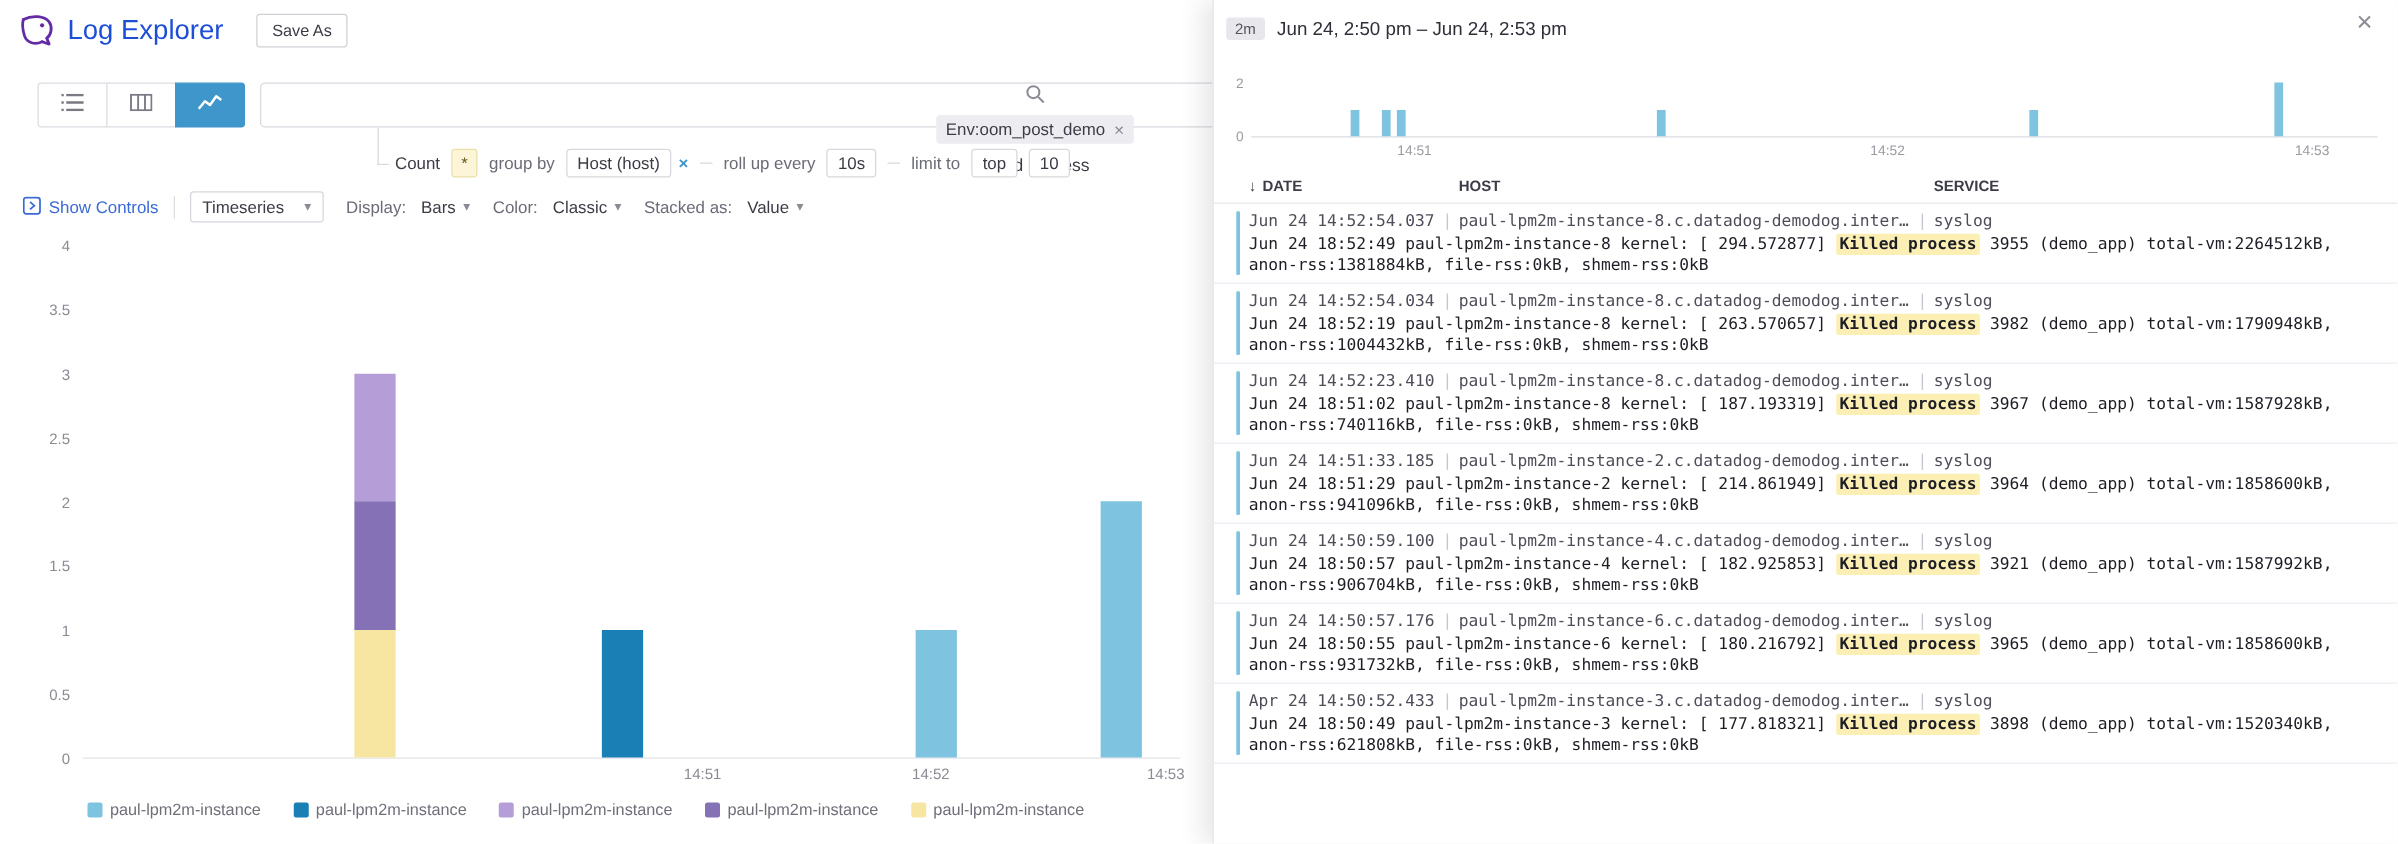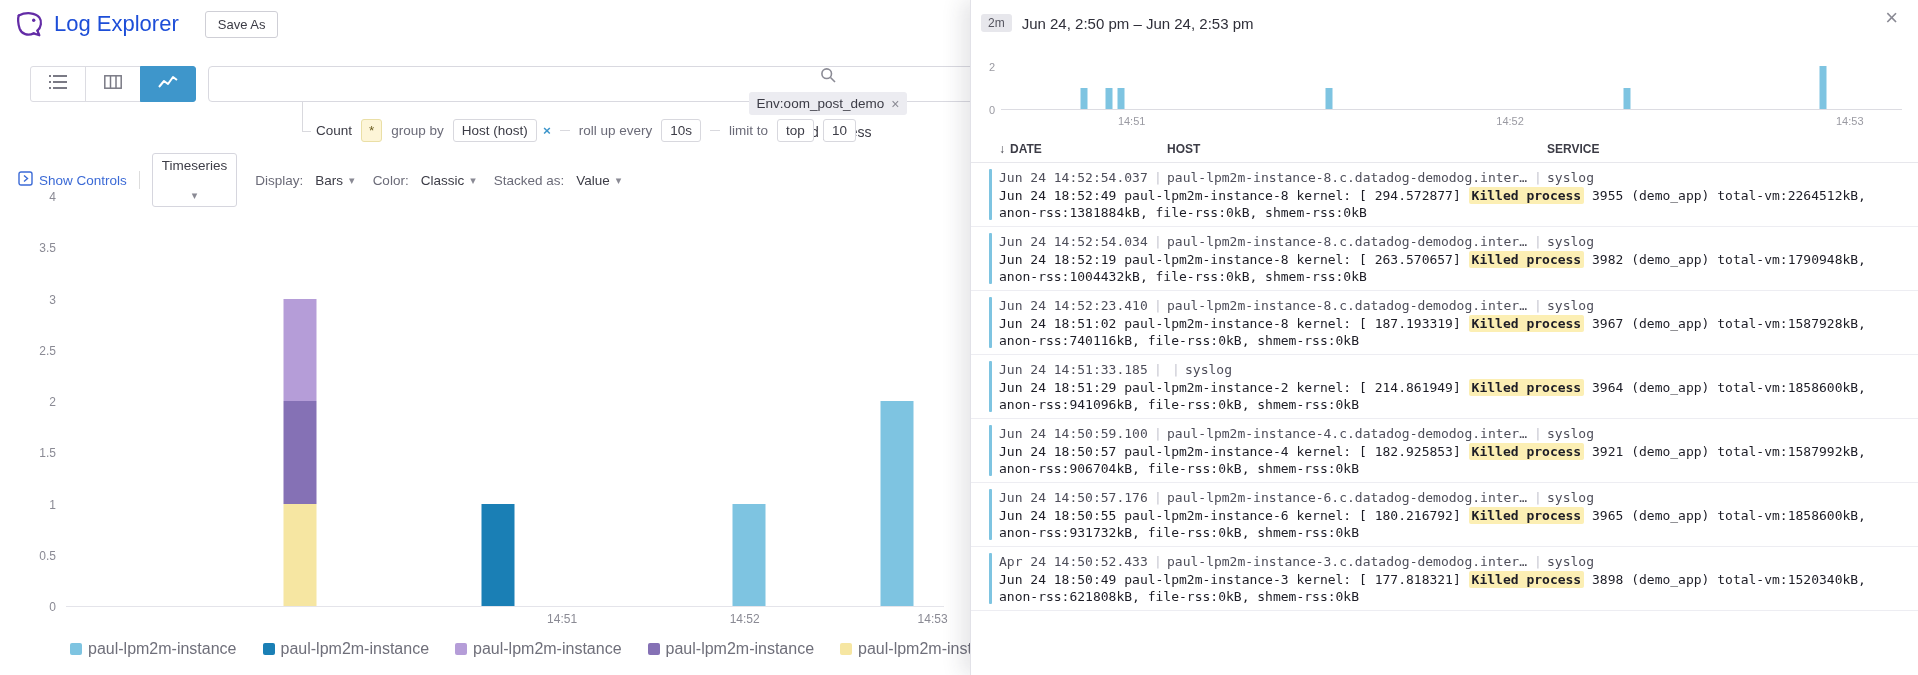--- a/index.html
+++ b/index.html
@@ -46,38 +46,38 @@
   .qr-chip{border:1px solid #d8d8de;border-radius:3px;padding:3px 8px;color:#3c3c46;background:#fff;cursor:pointer;white-space:nowrap;}
   .qr-star{border:1px solid #eadfa6;background:#fdf5d7;border-radius:3px;padding:3px 7px;color:#6b5d20;cursor:pointer;}
   .qr-x{color:var(--accent-blue);font-weight:bold;cursor:pointer;margin-left:-3px;}
   .dash{width:10px;height:1px;background:#d9d9de;}
 
   
   .controls-row{position:absolute;top:153px;left:18px;display:flex;align-items:center;gap:12px;font-size:13.5px;}
   .show-controls{color:var(--link-blue);display:flex;align-items:center;gap:6px;cursor:pointer;}
   .vdiv{width:1px;height:18px;background:#ddd;}
   .select{border:1px solid #d6d6de;border-radius:3px;padding:4px 9px;display:flex;align-items:center;
-    gap:16px;color:#3c3c46;cursor:pointer;background:#fff;flex-direction:column;}
+    gap:16px;color:#3c3c46;cursor:pointer;background:#fff;}
   .caret{color:#8a8a94;font-size:11px;}
   .ctl-label{color:#6b6b78;margin-left:6px;}
   .ctl-value{color:#3c3c46;display:flex;align-items:center;gap:6px;cursor:pointer;}
 
   
   .chart{display:grid;grid-template-columns:50px 1fr;grid-template-rows:1fr 22px;}
   .chart .y-axis{grid-row:1;grid-column:1;position:relative;}
   .chart .plot{grid-row:1;grid-column:2;position:relative;border-bottom:1px solid #e4e4ea;}
   .chart .x-axis{grid-row:2;grid-column:2;position:relative;}
   .ytick{position:absolute;right:10px;font-size:12px;color:#8a8a94;transform:translateY(50%);}
   .xtick{position:absolute;top:5px;transform:translateX(-50%);font-size:12px;color:#8a8a94;}
   .bar{position:absolute;bottom:0;transform:translateX(-50%);display:flex;flex-direction:column-reverse;cursor:pointer;}
   .seg{width:100%;}
 
   .main-chart{position:absolute;left:16px;top:196px;width:928px;height:433px;}
   .legend{position:absolute;left:70px;top:640px;display:flex;gap:26px;}
-  .legend-item{display:flex;align-items:center;gap:6px;font-size:16px;color:#6f6f7a;cursor:pointer;}
+  .legend-item{display:flex;align-items:center;gap:6px;font-size:13px;color:#6f6f7a;cursor:pointer;}
   .swatch{width:12px;height:12px;border-radius:2px;flex:none;}
 
   
   .panel{position:absolute;top:0;left:970px;width:948px;height:675px;background:#fff;z-index:10;
     border-left:1px solid #e2e2e8;box-shadow:-8px 0 20px rgba(40,40,60,.12);}
   .panel-header{position:relative;padding:14px 16px 0 10px;display:flex;align-items:center;gap:10px;}
   .badge{background:#e7e7ec;color:#55555f;font-size:12px;padding:2px 7px;border-radius:3px;}
   .time-range{font-size:15px;color:#2f2f39;}
   .close-btn{position:absolute;right:14px;top:4px;font-size:22px;color:#8a8a94;cursor:pointer;background:none;border:none;font-family:inherit;}
 
@@ -361,20 +361,21 @@
             <span class="sep">|</span>
             <span class="c-service">syslog</span>
           </div>
           <div class="row-line2">Jun 24 18:51:02 paul-lpm2m-instance-8 kernel: [ 187.193319] <mark>Killed process</mark> 3967 (demo_app) total-vm:1587928kB, anon-rss:740116kB, file-rss:0kB, shmem-rss:0kB</div>
         </div>
         <div class="log-row">
           <div class="row-accent"></div>
           <div class="row-line1">
             <span class="c-date">Jun 24 14:51:33.185</span>
             <span class="sep">|</span>
+            <span class="c-host">paul-lpm2m-instance-2.c.datadog-demodog.inter…</span>
             <span class="sep">|</span>
             <span class="c-service">syslog</span>
           </div>
           <div class="row-line2">Jun 24 18:51:29 paul-lpm2m-instance-2 kernel: [ 214.861949] <mark>Killed process</mark> 3964 (demo_app) total-vm:1858600kB, anon-rss:941096kB, file-rss:0kB, shmem-rss:0kB</div>
         </div>
         <div class="log-row">
           <div class="row-accent"></div>
           <div class="row-line1">
             <span class="c-date">Jun 24 14:50:59.100</span>
             <span class="sep">|</span>

